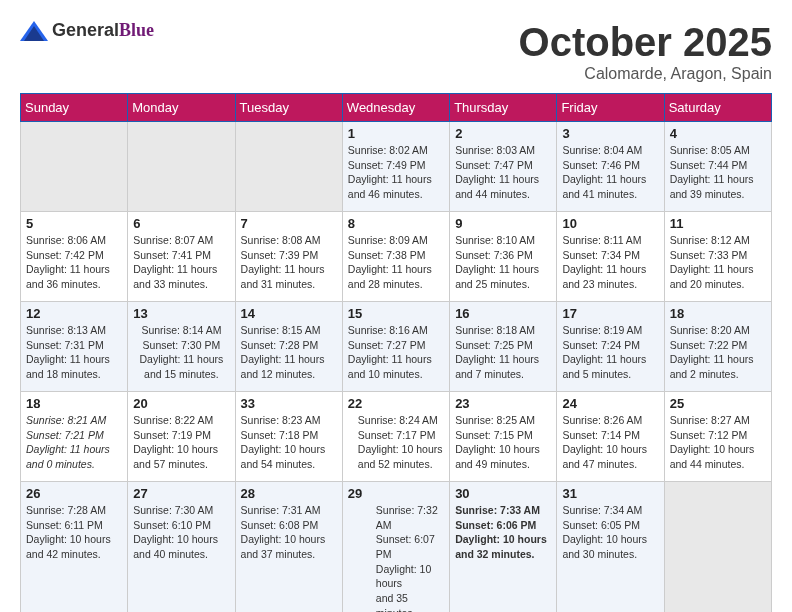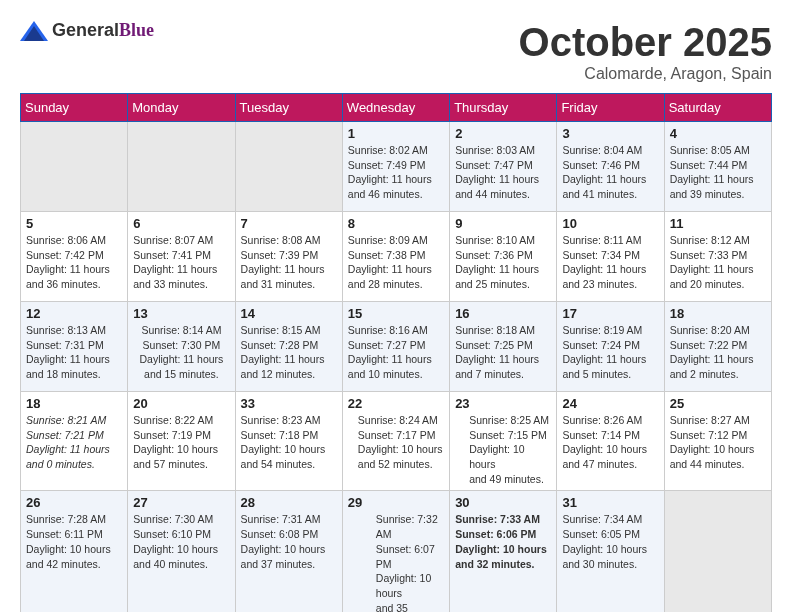--- a/index.html
+++ b/index.html
@@ -275,21 +275,21 @@
         </td>
         <td>
           <span class="day-number">22</span>
           <div class="cell-text" style="white-space: pre-line; margin-left: 10px;">Sunrise: 8:24 AM
 Sunset: 7:17 PM
 Daylight: 10 hours
 and 52 minutes.</div>
         </td>
         <td>
           <span class="day-number">23</span>
-          <div class="cell-text" style="white-space: pre-line; margin-left: 14px;">Sunrise: 8:25 AM
+          <div class="cell-text" style="white-space: pre-line;">Sunrise: 8:25 AM
 Sunset: 7:15 PM
 Daylight: 10 hours
 and 49 minutes.</div>
         </td>
         <td>
           <span class="day-number">24</span>
           <div class="cell-text" style="white-space: pre-line;">Sunrise: 8:26 AM
 Sunset: 7:14 PM
 Daylight: 10 hours
 and 47 minutes.</div>

